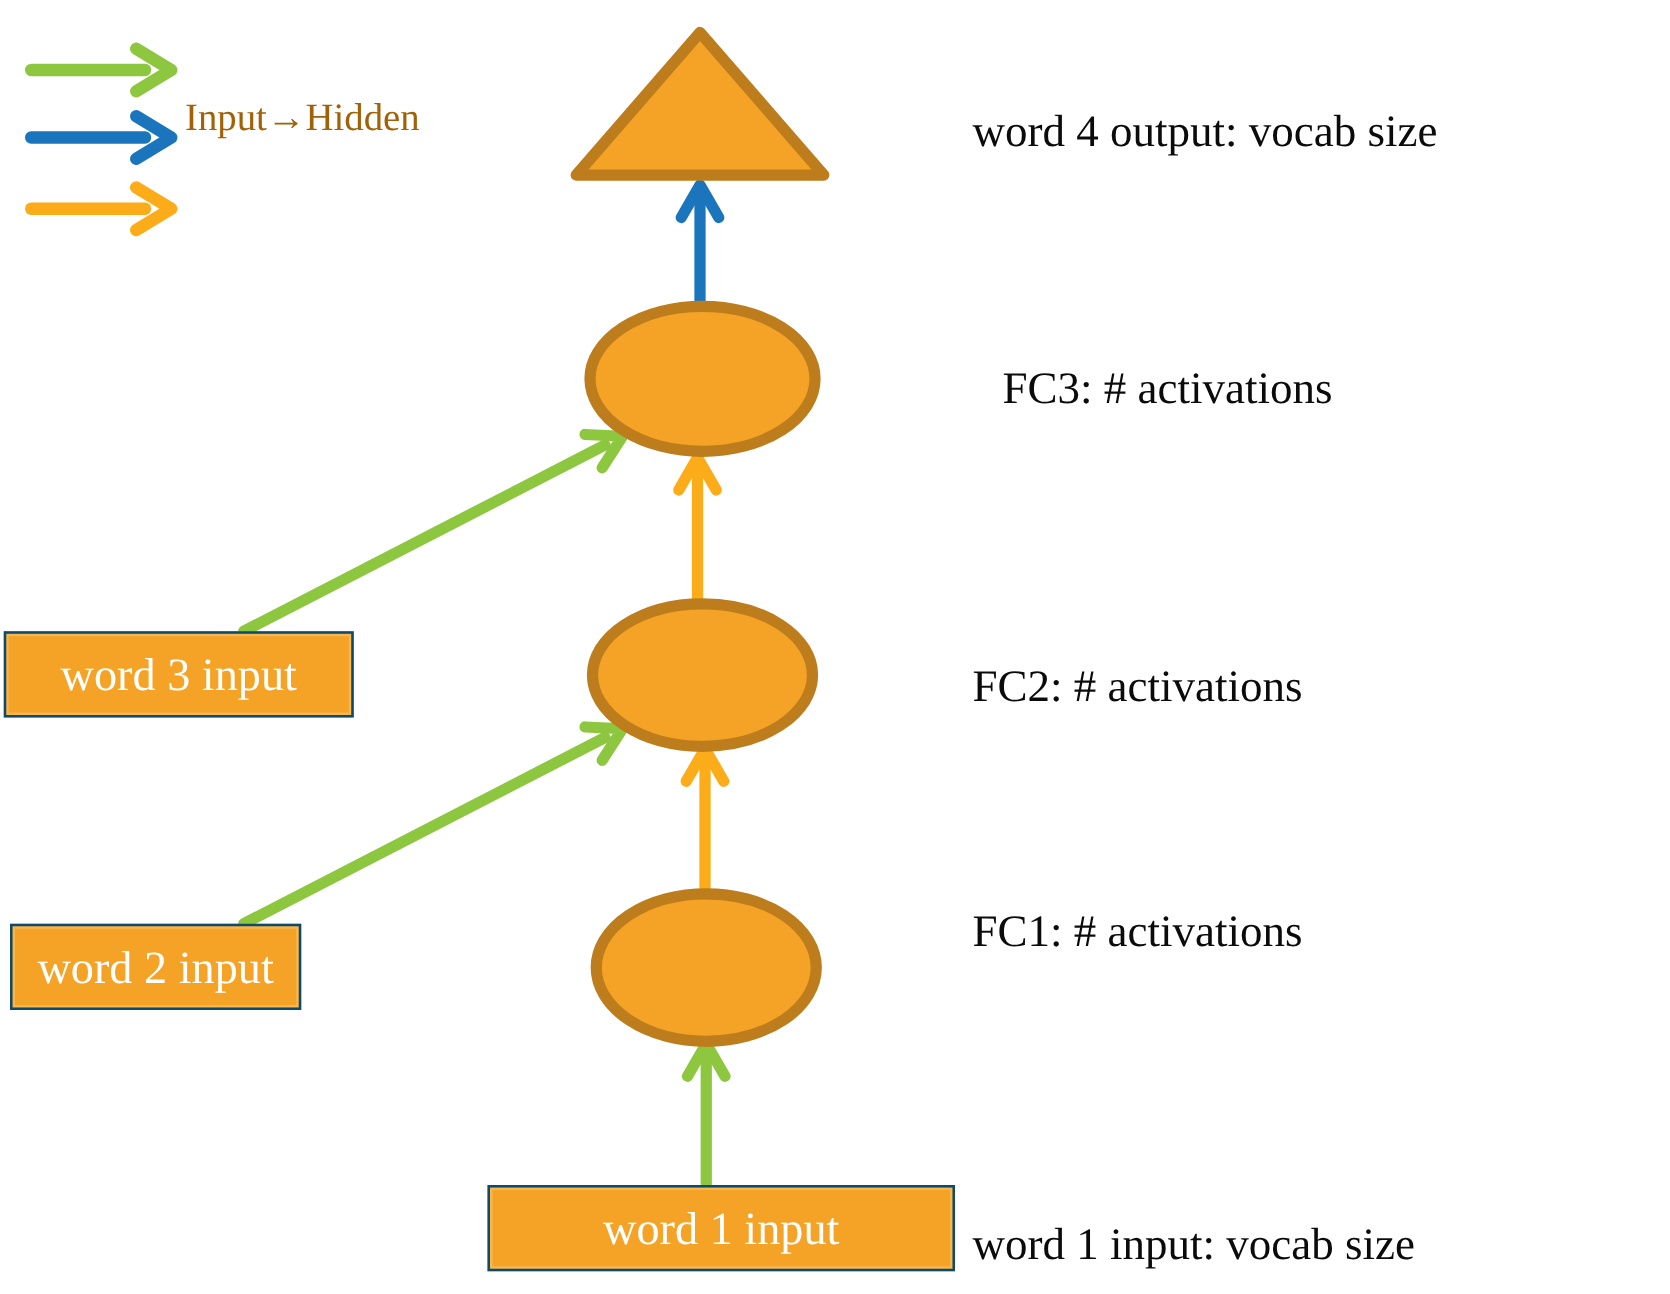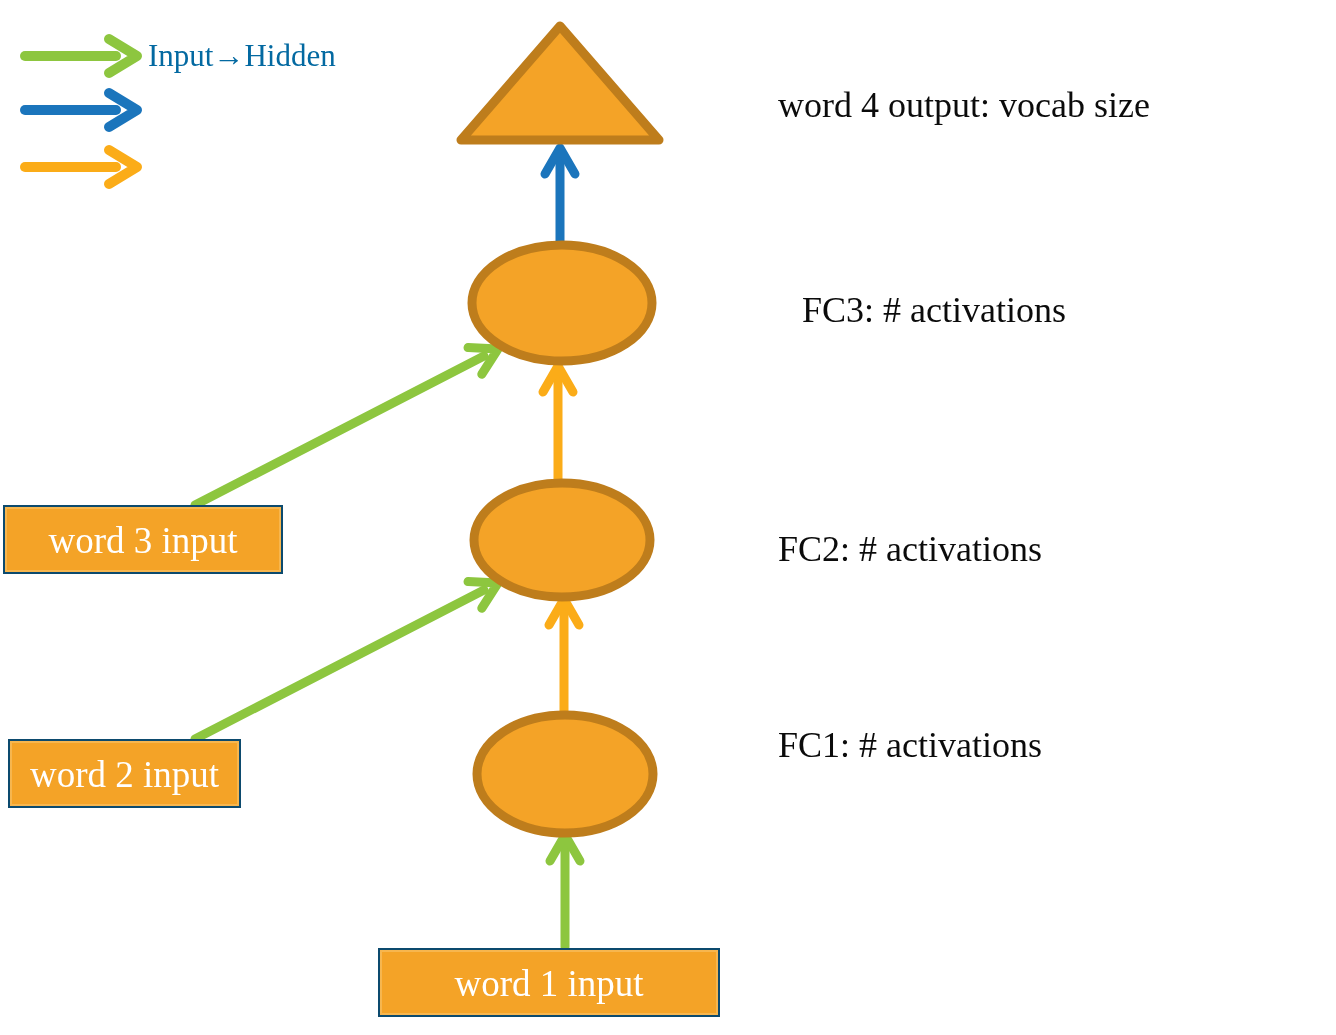--- a/index.html
+++ b/index.html
@@ -20,22 +20,23 @@
     left: 0;
     top: 0;
     width: 1336px;
     height: 1035px;
   }
   .legend-label {
     position: absolute;
     left: 148px;
     font-size: 31px;
     line-height: 36px;
-    color: #0369a1;
+    color: #a16207;
     white-space: nowrap;
+    margin-top: 38px;
   }
   .side-label {
     position: absolute;
     left: 778px;
     font-size: 36px;
     line-height: 58px;
     color: #0b0b0b;
     white-space: nowrap;
   }
   .word-box {
@@ -106,24 +107,25 @@
     <ellipse cx="562" cy="540" rx="88" ry="57" fill="#F4A327" stroke="#BE7D1C" stroke-width="9"></ellipse>
     <ellipse cx="565" cy="774" rx="88" ry="59" fill="#F4A327" stroke="#BE7D1C" stroke-width="9"></ellipse>
   </svg>
 
   <div class="legend-label" style="top:38px;">Input→Hidden</div>
 
   <div class="side-label" style="top:76px;">word 4 output: vocab size</div>
   <div class="side-label" style="top:281px;margin-left:24px;">FC3: # activations</div>
   <div class="side-label" style="top:520px;">FC2: # activations</div>
   <div class="side-label" style="top:716px;">FC1: # activations</div>
+  <div class="side-label" style="top:966px;">word 1 input: vocab size</div>
 
   <div class="word-box" style="left:3px; top:505px; width:280px; height:69px;">
     <span class="box-label">word 3 input</span>
   </div>
   <div class="word-box" style="left:8px; top:739px; width:233px; height:69px;">
     <span class="box-label">word 2 input</span>
   </div>
-  <div class="word-box" style="left:378px; top:948px; width:342px; height:69px;">
+  <div class="word-box" style="left:390px; top:948px; width:374px; height:69px;">
     <span class="box-label">word 1 input</span>
   </div>
 
 </div>
 
 </body></html>

